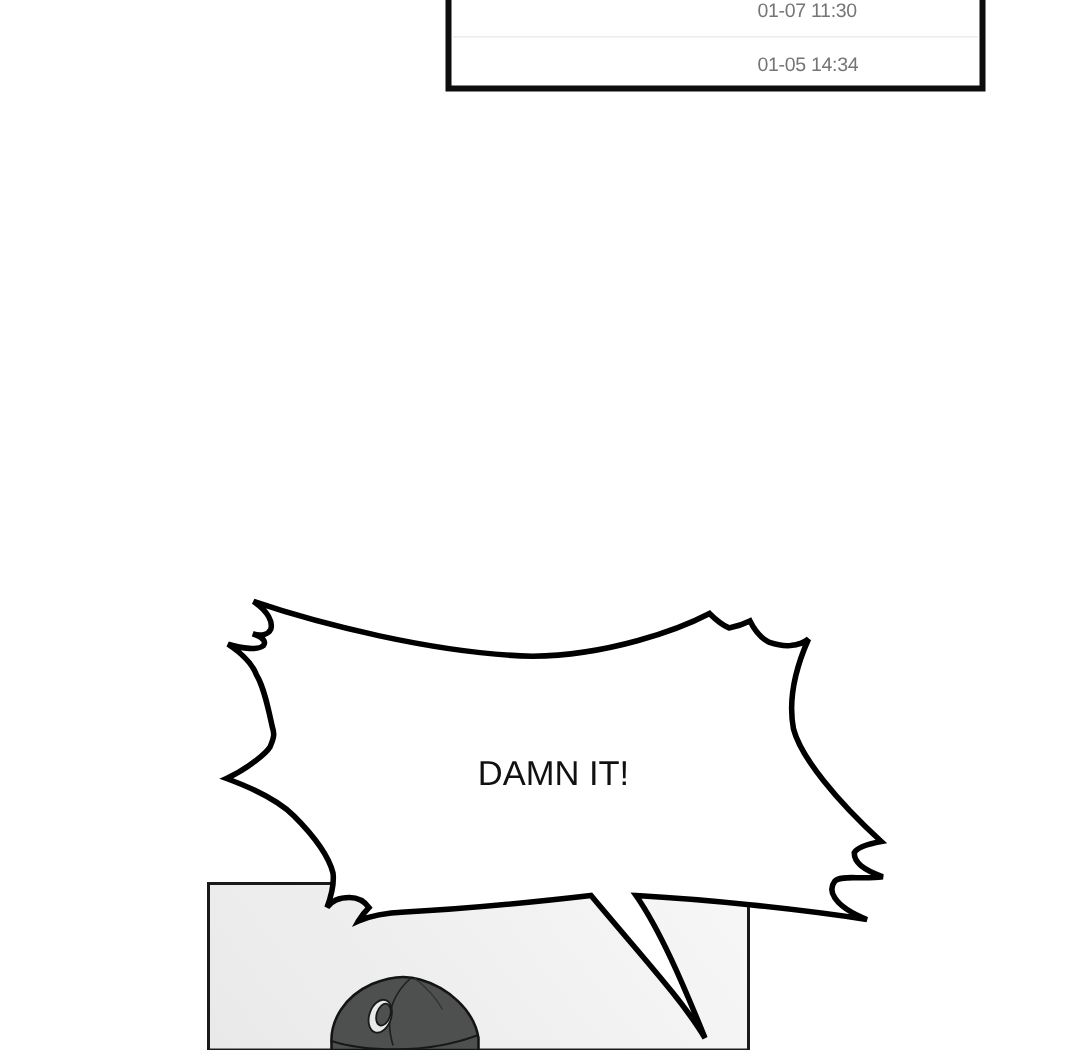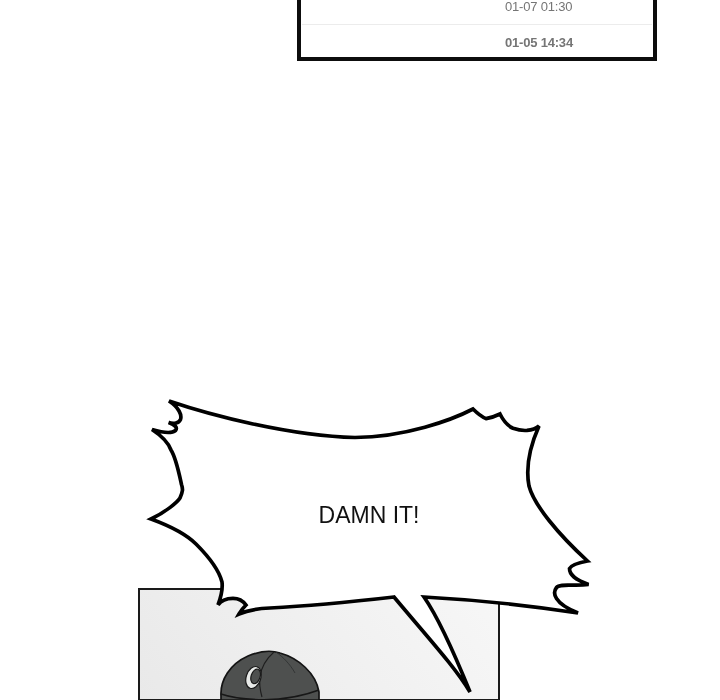--- a/index.html
+++ b/index.html
@@ -6,23 +6,23 @@
 body{width:720px;height:700px;position:relative;overflow:hidden;font-family:"Liberation Sans",sans-serif;}
 .datecell{position:absolute;color:#757575;font-size:13px;line-height:15px;letter-spacing:-0.2px;}
 </style>
 </head>
 <body>
 
 <div style="position:absolute;left:297px;top:-17px;width:360px;height:77.5px;border:4px solid #0d0d0d;box-sizing:border-box;background:#ffffff;"></div>
 
 <div style="position:absolute;left:302px;top:23.5px;width:350px;height:1.5px;background:#ececec;"></div>
 
-<div class="datecell" style="left:505px;top:-1.5px;">01-07 01:30</div>
+<div class="datecell" style="left:505px;top:-1.5px;">01-07 11:30</div>
 
-<div class="datecell" style="left:505px;top:34.5px;font-weight:bold;">01-05 14:34</div>
+<div class="datecell" style="left:505px;top:34.5px;">01-05 14:34</div>
 
 <div style="position:absolute;left:138px;top:587.5px;width:362px;height:113px;border:2px solid #1a1a1a;box-sizing:border-box;background:linear-gradient(52deg,#e9e9e9 0%,#f0f0f0 50%,#f7f7f7 100%);"></div>
 
 <svg style="position:absolute;left:218px;top:648px;" width="104" height="52" viewBox="0 0 104 52">
 
   <path d="M3,48 C2,32 12,16 30,8 C42,3 53,2 62,5 C80,10 98,25 101,44 L101,52 L3,52 Z" fill="#4e504f" stroke="#141414" stroke-width="1.7"></path>
 
   <path d="M56,4 C48,11 43,20 42,29 C41,36 42,42 44,49" fill="none" stroke="#1e1e1e" stroke-width="1.1"></path>
 
   <path d="M58,4 C65,9 72,16 77,25" fill="none" stroke="#303232" stroke-width="0.9"></path>

